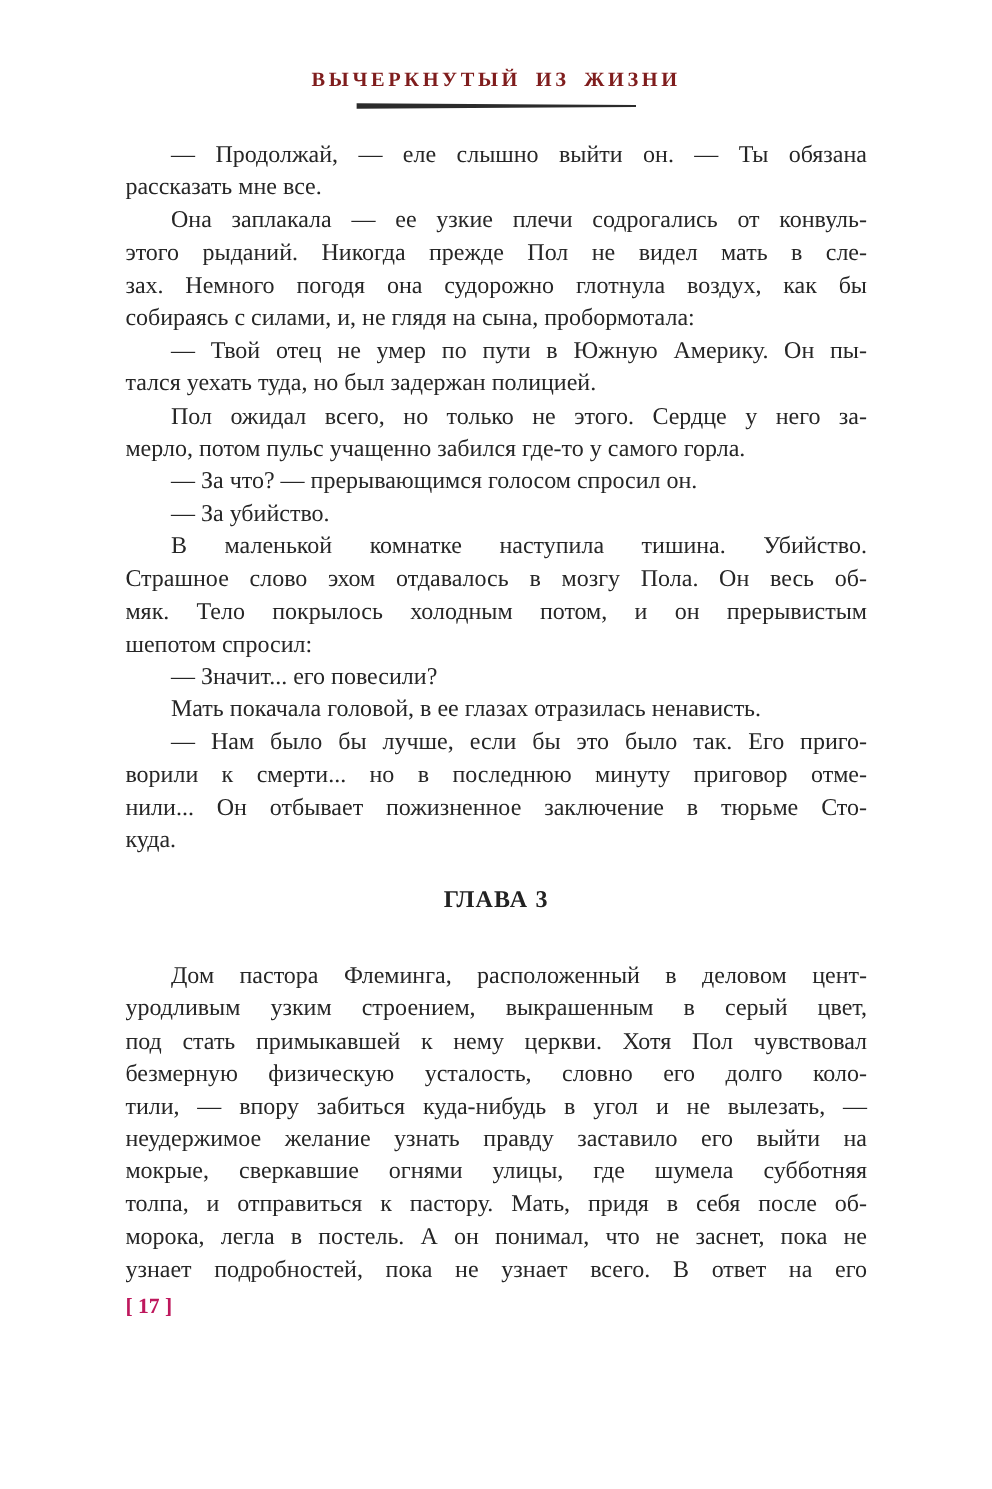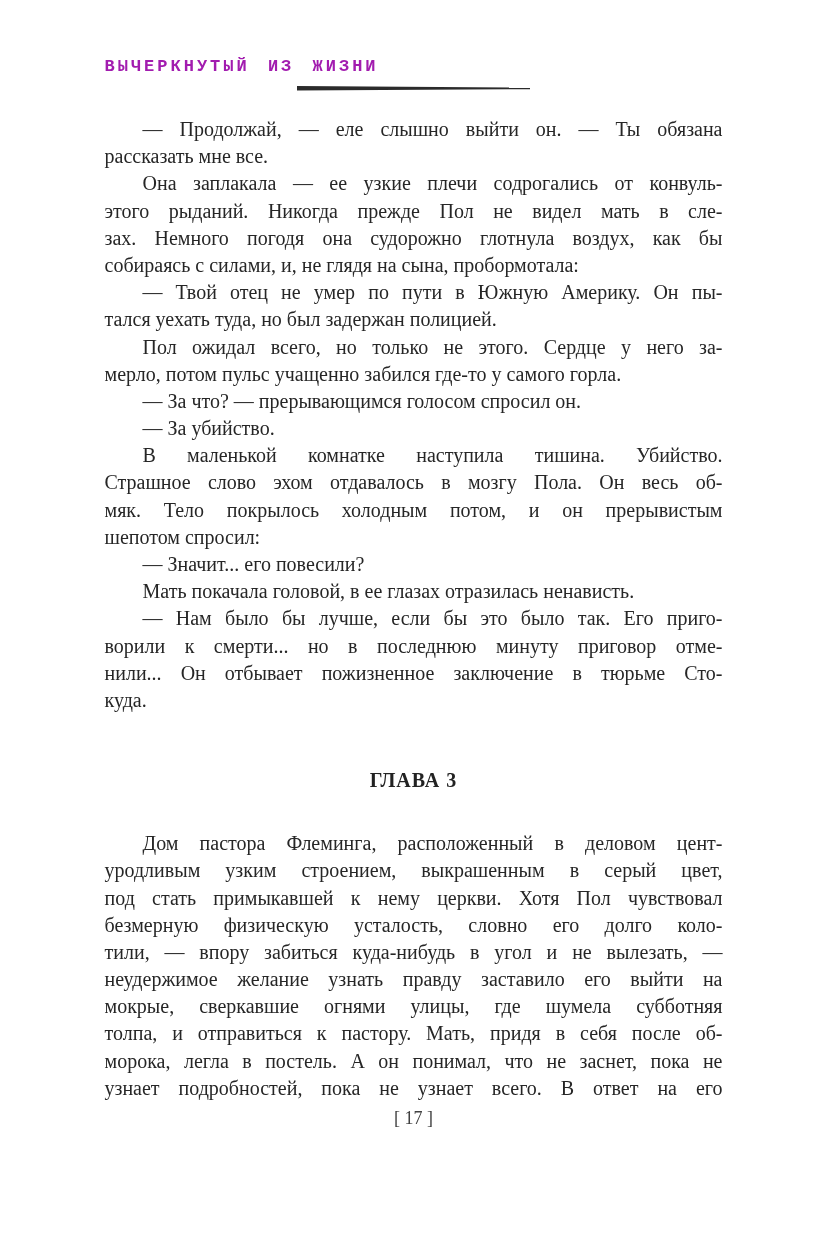--- a/index.html
+++ b/index.html
@@ -13,27 +13,27 @@
     overflow: hidden;
     font-family: "Liberation Serif", "DejaVu Serif", serif;
     color: #262626;
   }
   .page {
     width: 618px;
     margin: 0 auto;
     padding-top: 56px;
   }
   .running-title {
+    text-align: center;
     font-weight: bold;
     font-size: 17px;
     line-height: 22px;
     letter-spacing: 3px;
     word-spacing: 5px;
-    color: #a21caf;
-    font-family: Liberation Mono, monospace;
+    color: #7f1d1d;
   }
   .title-divider-wrap {
     text-align: center;
     margin-top: 7px;
     height: 7px;
     line-height: 0;
   }
   .body-text {
     margin-top: 24px;
     font-size: 20px;
@@ -49,38 +49,38 @@
     white-space: nowrap;
   }
   .line.first-line {
     text-indent: 38px;
   }
   .line.last-line {
     text-align: right;
     text-align-last: left;
   }
   .chapter-heading {
-    margin-top: 53px;
+    margin-top: 23px;
     text-align: center;
     font-weight: bold;
     font-size: 20px;
     line-height: 26px;
     letter-spacing: 1px;
     color: #222222;
   }
   .section-2 {
     margin-top: 37px;
   }
   .page-number {
     margin-top: 4px;
-    text-align: center;
-    font-weight: normal;
+    text-align: left;
+    font-weight: bold;
     font-size: 18px;
     line-height: 24px;
-    color: #404040;
+    color: #be185d;
   }
 </style>
 </head>
 <body>
 
 <div class="page">
 
   <div class="running-title">ВЫЧЕРКНУТЫЙ ИЗ ЖИЗНИ</div>
 
   <div class="title-divider-wrap">

